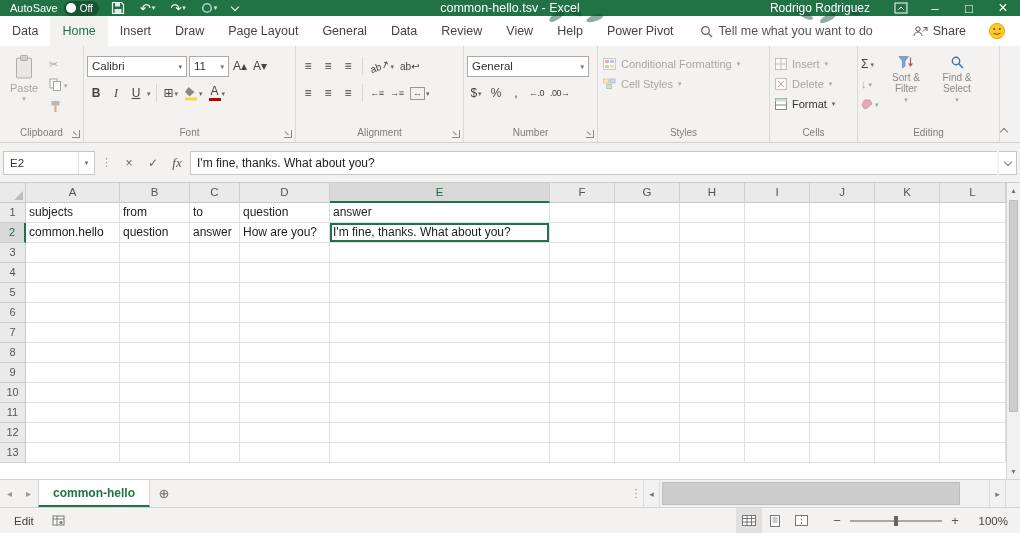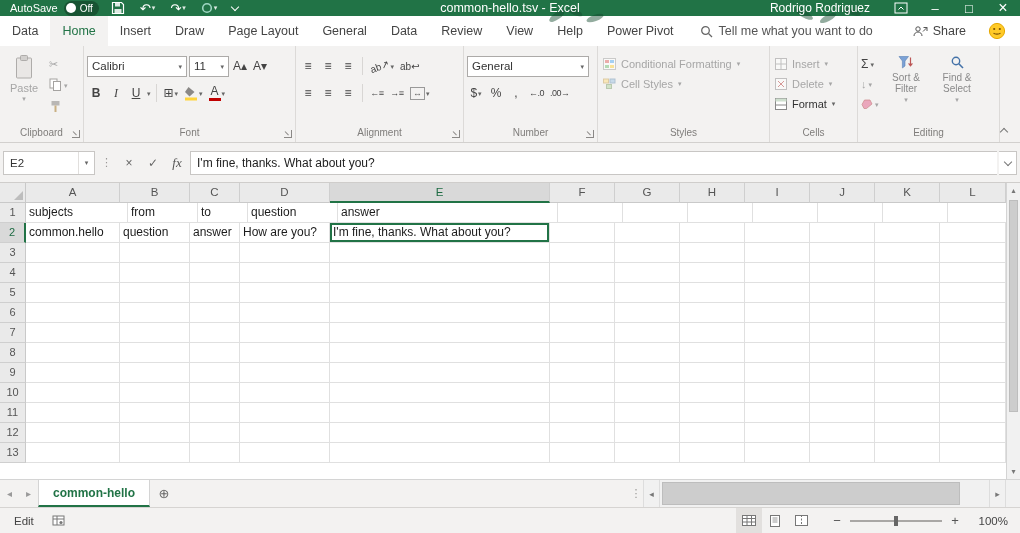--- a/index.html
+++ b/index.html
@@ -541,21 +541,21 @@
           <div class="colh" style="width: 65px;">F</div>
           <div class="colh" style="width: 65px;">G</div>
           <div class="colh" style="width: 65px;">H</div>
           <div class="colh" style="width: 65px;">I</div>
           <div class="colh" style="width: 65px;">J</div>
           <div class="colh" style="width: 65px;">K</div>
           <div class="colh" style="width: 66px;">L</div>
         </div>
         <div class="grow">
           <div class="rowh">1</div>
-          <div class="cell" style="width: 102px;">subjects</div>
+          <div class="cell" style="width: 94px;">subjects</div>
           <div class="cell" style="width: 70px;">from</div>
           <div class="cell" style="width: 50px;">to</div>
           <div class="cell" style="width: 90px;">question</div>
           <div class="cell" style="width: 220px;">answer</div>
           <div class="cell" style="width: 65px;"></div>
           <div class="cell" style="width: 65px;"></div>
           <div class="cell" style="width: 65px;"></div>
           <div class="cell" style="width: 65px;"></div>
           <div class="cell" style="width: 65px;"></div>
           <div class="cell" style="width: 65px;"></div>

